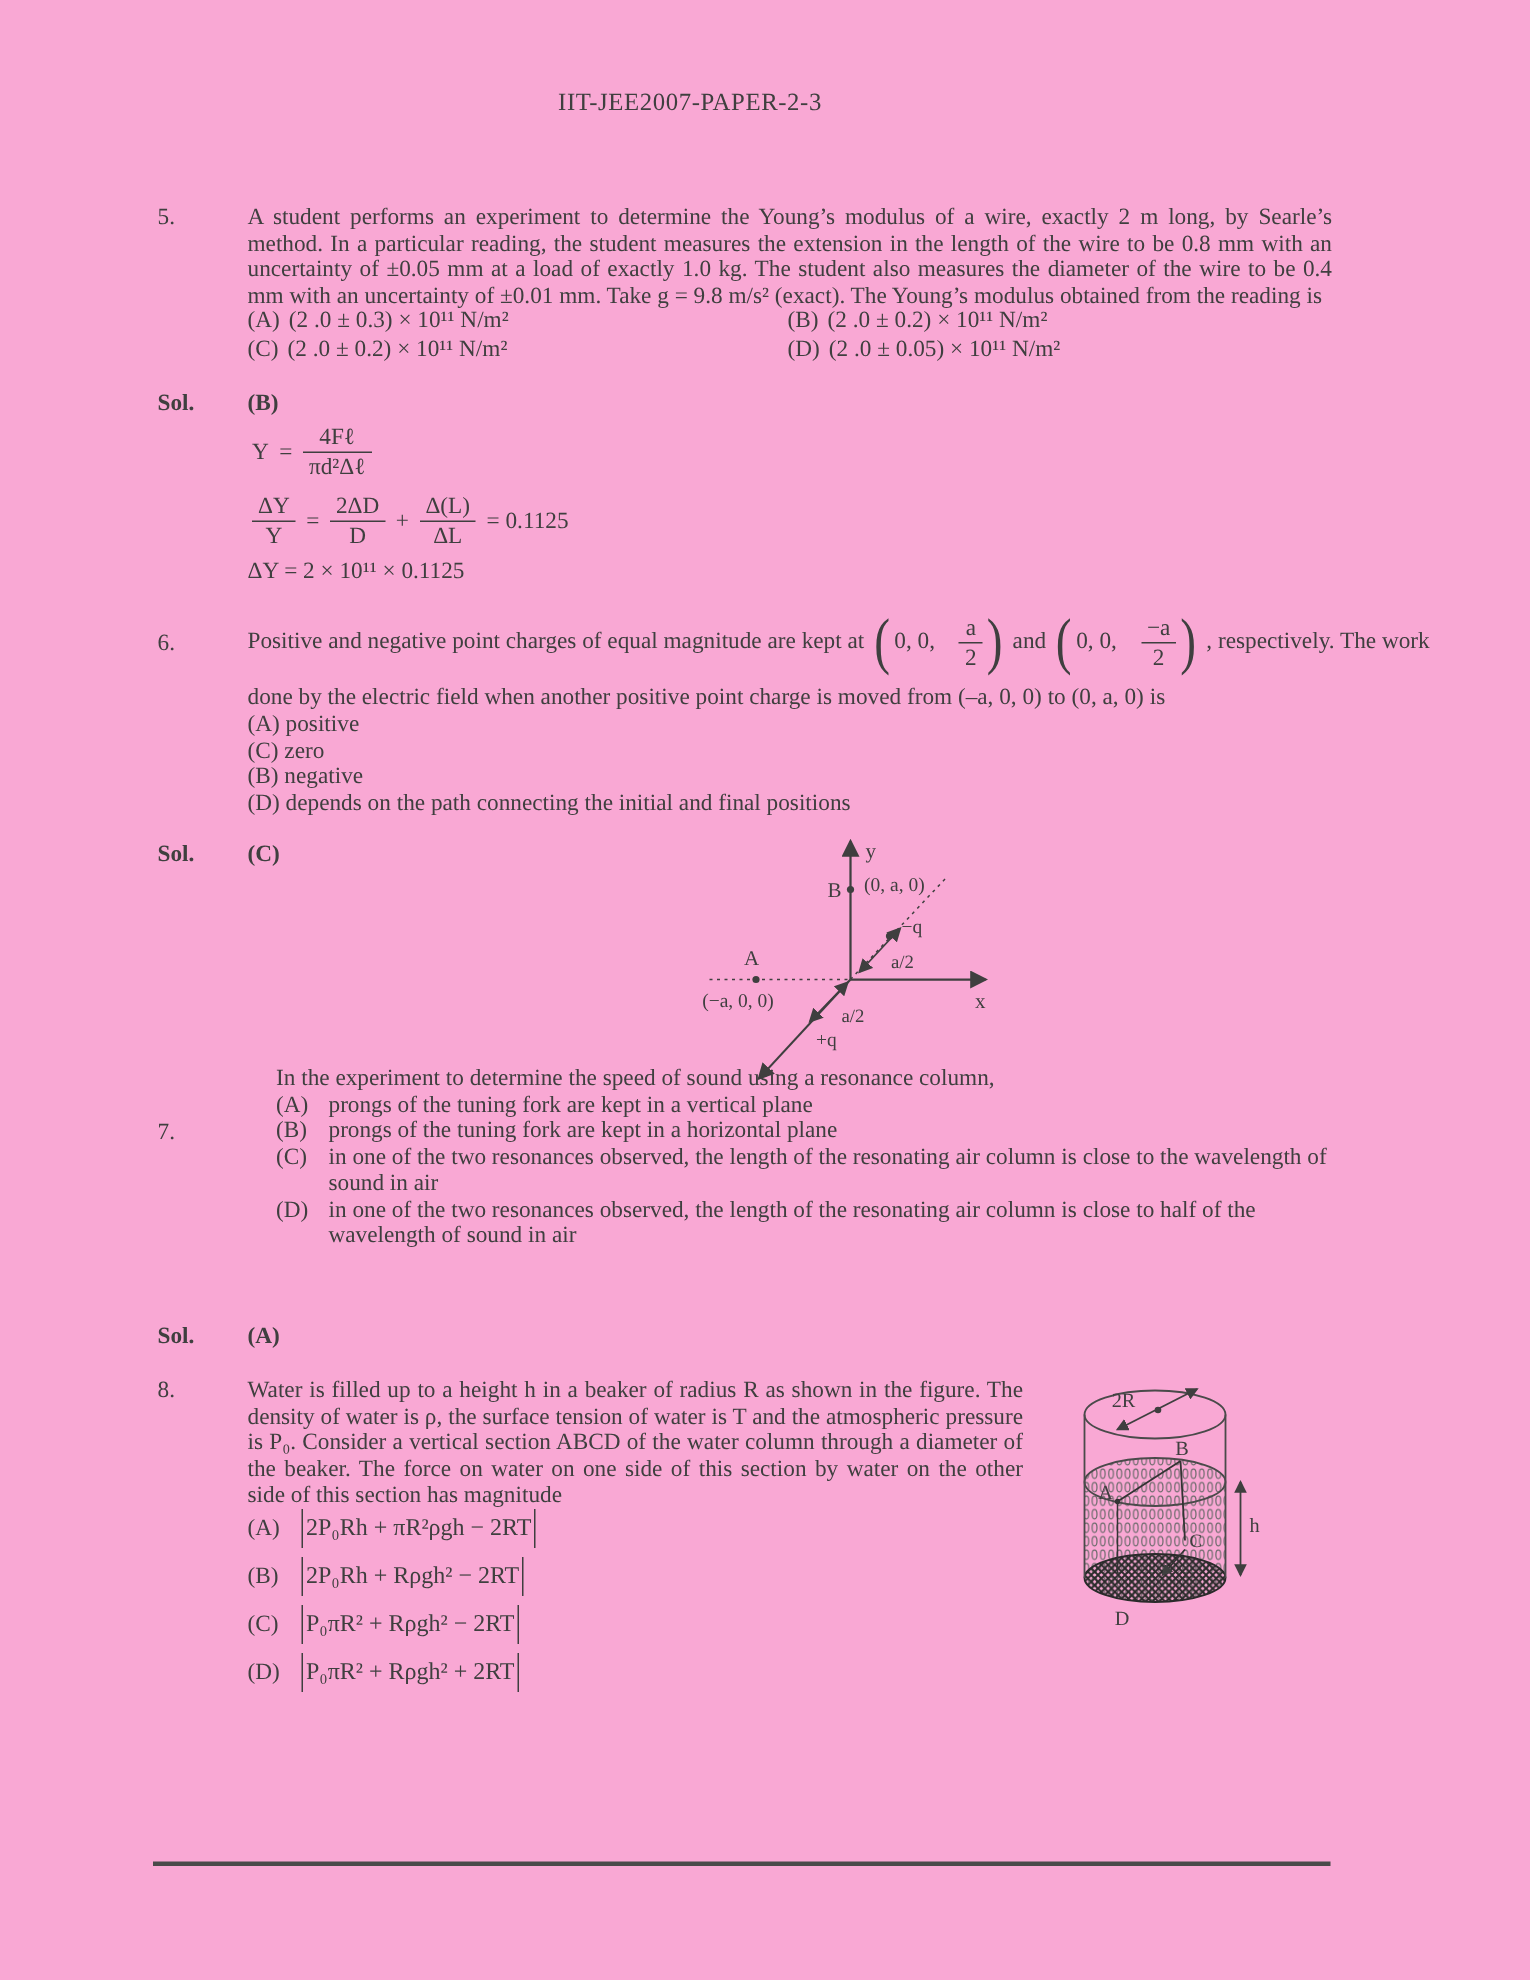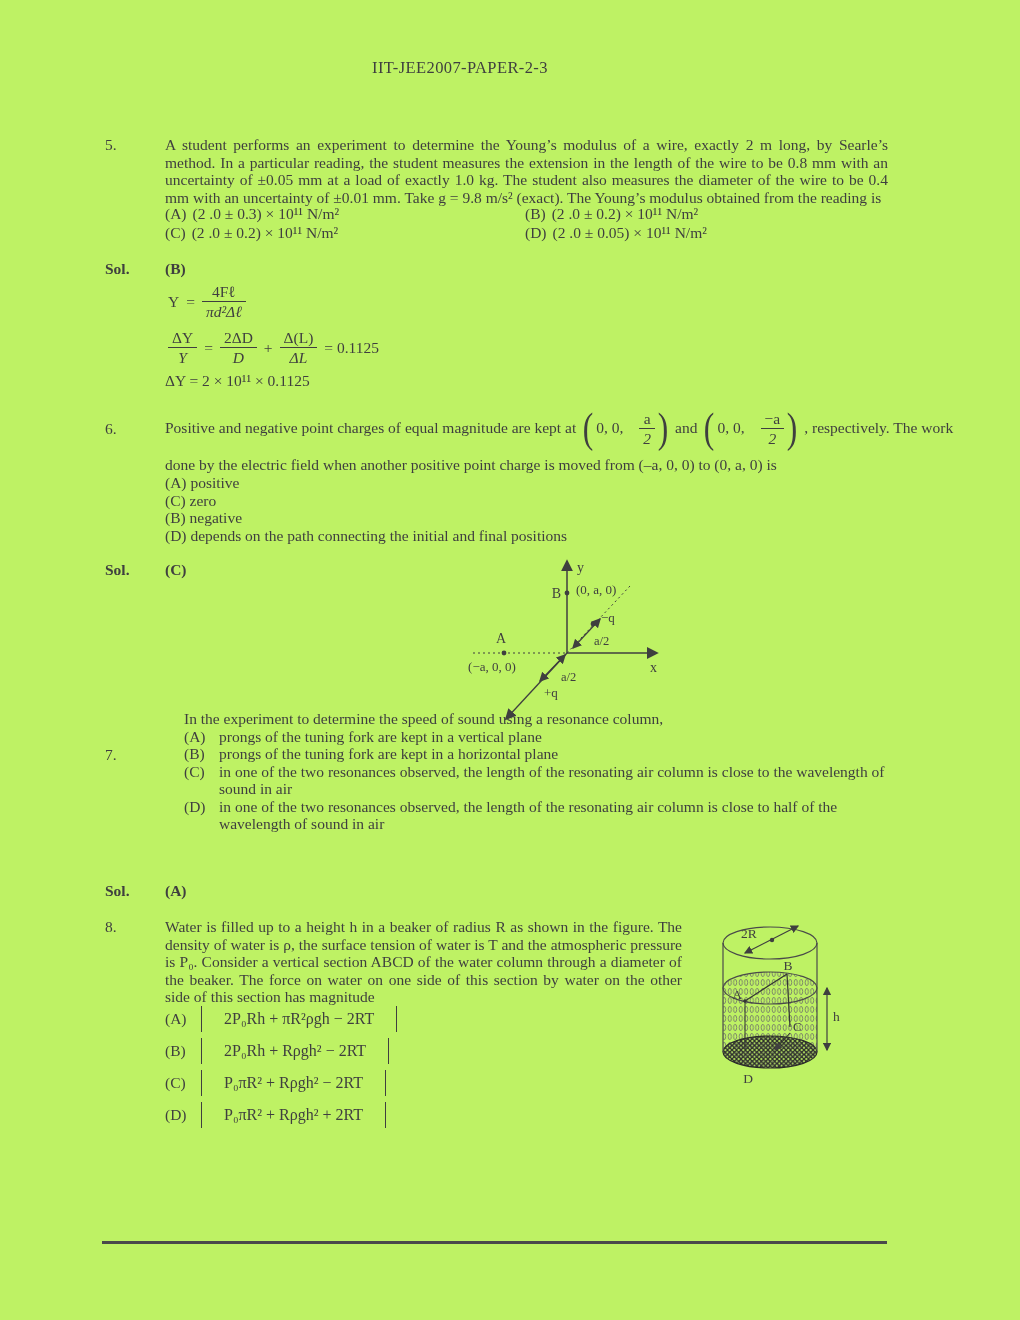--- a/index.html
+++ b/index.html
@@ -1,46 +1,46 @@
 <!DOCTYPE html>
 <html><head>
 <meta charset="utf-8">
 <style>
   html,body{margin:0;padding:0;background:#ffffff;}
-  .page{position:relative;width:1020px;height:1320px;background:#bef264;overflow:hidden;
+  .page{position:relative;width:1020px;height:1320px;background:#f9a8d4;overflow:hidden;
         font-family:"Liberation Serif","DejaVu Serif",serif;color:#3f3f3f;}
   .abs{position:absolute;}
   .body-text{font-size:15.5px;line-height:17.5px;}
   .just{text-align:justify;}
   .qnum{font-size:15.5px;}
   .sol-label{font-weight:bold;font-size:15.5px;}
   .answer{font-weight:bold;font-size:15.5px;}
   .header-title{font-size:16.5px;letter-spacing:0.4px;}
   
   .frac{display:inline-block;vertical-align:middle;text-align:center;font-size:15.5px;line-height:17px;}
   .frac .top{display:block;padding:0 4px 1px 4px;border-bottom:1px solid #3f3f3f;}
-  .frac .bot{display:block;padding:1px 4px 0 4px;font-style:italic;}
+  .frac .bot{display:block;padding:1px 4px 0 4px;}
   .eqrow{display:flex;align-items:center;gap:7px;font-size:15.5px;}
   
   .bigline{display:flex;align-items:center;gap:5px;white-space:nowrap;font-size:15.5px;}
   .tuple{display:inline-flex;align-items:center;}
   .bigp{font-size:42px;font-weight:400;line-height:42px;transform:scaleX(0.75);}
   .tuple-body{display:inline-flex;align-items:center;gap:16px;padding:0 1px;}
   
   .optgrid-row{display:flex;line-height:19px;font-size:15.5px;}
   .optgrid-row .col{width:360px;display:flex;}
   .optgrid-row .lbl{margin-right:6px;}
   .hang-opt{display:flex;}
   .hang-opt .lbl{width:35px;flex:0 0 35px;}
   .hang-opt .txt{flex:1;}
   
   .absrow{display:flex;align-items:center;height:32px;font-size:15.5px;}
   .absrow .lbl{width:36px;flex:0 0 36px;}
   .absbar{display:inline-block;border-left:1.4px solid #3f3f3f;border-right:1.4px solid #3f3f3f;
-          padding:4px 22px;font-size:16px;}
+          padding:4px 2px;font-size:16px;}
   .rule{background:#4a4a4a;height:3px;}
 </style>
 </head>
 <body>
 
 <div class="page">
 
   <div class="abs header-title" style="left:0;top:58px;width:920px;text-align:center;">IIT-JEE2007-PAPER-2-3</div>
 
   <div class="abs qnum" style="left:105px;top:136px;">5.</div>

